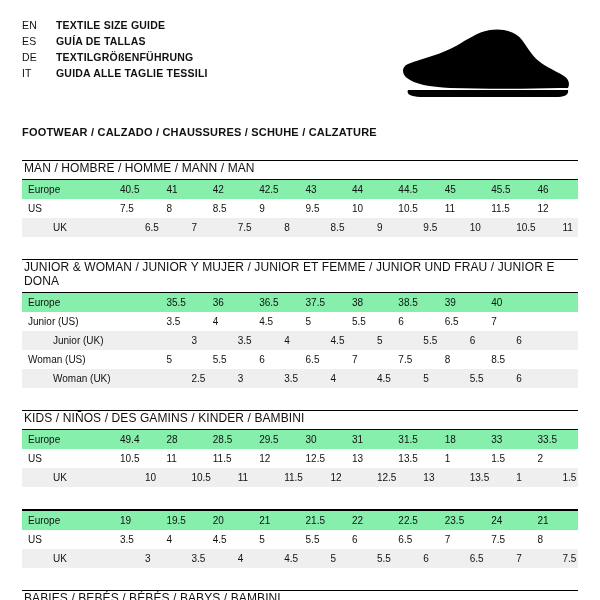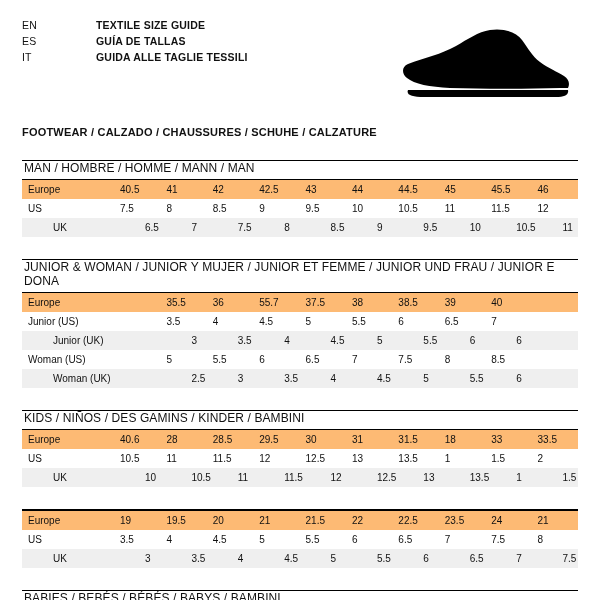--- a/index.html
+++ b/index.html
@@ -38,21 +38,20 @@
     font-size: 10.5px;
     line-height: 15px;
     letter-spacing: 0.2px;
   }
   .lang-code {
     width: 34px;
     flex: 0 0 34px;
   }
   .lang-title {
     font-weight: bold;
-    margin-left: 40px;
   }
   .shoe-wrap {
     width: 210px;
     height: 92px;
     position: relative;
     margin-right: 4px;
   }
   .shoe-wrap svg { display: block; }
 
   .section-title {
@@ -79,21 +78,21 @@
     table-layout: fixed;
   }
   td {
     font-size: 10px;
     line-height: 13px;
     padding: 3px 0 3px 6px;
     text-align: left;
     white-space: nowrap;
   }
   tr.shaded td {
-    background: #fdba74;
+    background: #86efac;
   }
   tr.alt td {
     background: #efefef;
     padding-left: 31px;
   }
   td.lbl {
     width: 86px;
   }
   .hr-top {
     height: 1px;
@@ -108,20 +107,24 @@
 
   <div class="header">
     <div class="lang-block">
       <div class="lang-row">
         <span class="lang-code">EN</span>
         <span class="lang-title">TEXTILE SIZE GUIDE</span>
       </div>
       <div class="lang-row">
         <span class="lang-code">ES</span>
         <span class="lang-title">GUÍA DE TALLAS</span>
+      </div>
+      <div class="lang-row">
+        <span class="lang-code">DE</span>
+        <span class="lang-title">TEXTILGRÖßENFÜHRUNG</span>
       </div>
       <div class="lang-row">
         <span class="lang-code">IT</span>
         <span class="lang-title">GUIDA ALLE TAGLIE TESSILI</span>
       </div>
     </div>
 
     <div class="shoe-wrap">
       <svg viewBox="0 0 210 92" width="210" height="92" aria-hidden="true">
         <path fill="#000000" d="M44 46
@@ -195,21 +198,21 @@
     <div class="hr-top"></div>
     <div class="group-title">JUNIOR &amp; WOMAN / JUNIOR Y MUJER / JUNIOR ET FEMME / JUNIOR UND FRAU / JUNIOR E DONA</div>
     <div class="hr-top"></div>
     <table>
       <tbody>
           <tr class="shaded">
         <td class="lbl">Europe</td>
         <td></td>
         <td>35.5</td>
         <td>36</td>
-        <td>55.7</td>
+        <td>36.5</td>
         <td>37.5</td>
         <td>38</td>
         <td>38.5</td>
         <td>39</td>
         <td>40</td>
         <td></td>
       </tr>
       <tr class="plain">
         <td class="lbl">Junior (US)</td>
         <td></td>
@@ -267,21 +270,21 @@
   </div>
 
   <div class="group">
     <div class="hr-top"></div>
     <div class="group-title">KIDS / NIÑOS / DES GAMINS / KINDER / BAMBINI</div>
     <div class="hr-top"></div>
     <table>
       <tbody>
           <tr class="shaded">
         <td class="lbl">Europe</td>
-        <td>40.6</td>
+        <td>49.4</td>
         <td>28</td>
         <td>28.5</td>
         <td>29.5</td>
         <td>30</td>
         <td>31</td>
         <td>31.5</td>
         <td>18</td>
         <td>33</td>
         <td>33.5</td>
       </tr>

